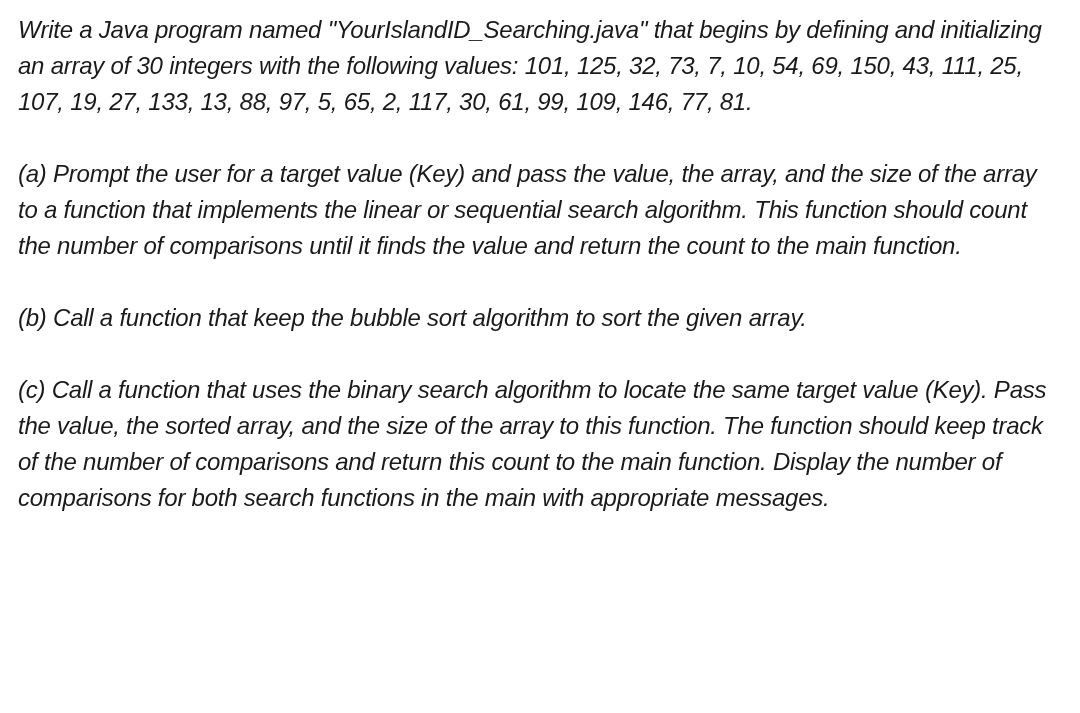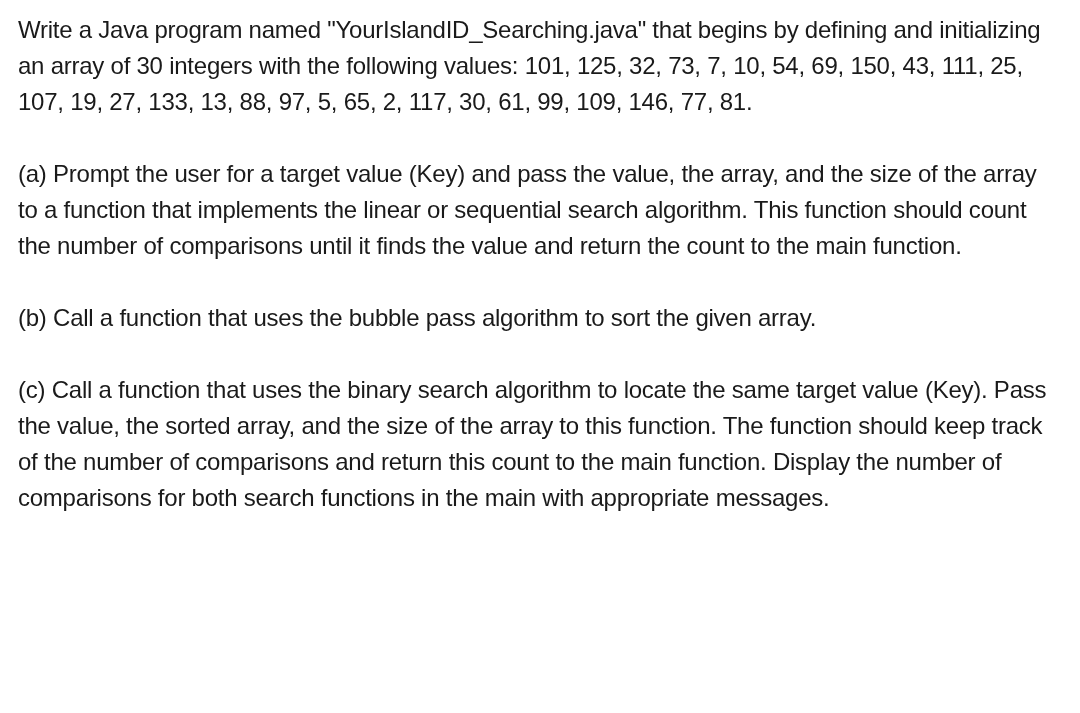--- a/index.html
+++ b/index.html
@@ -1,18 +1,19 @@
 <!DOCTYPE html>
 <html><head>
   <meta charset="utf-8">
   <style>
     * {
       margin: 0;
       padding: 0;
       box-sizing: border-box;
+      font-style: italic;
     }
     body {
       width: 1080px;
       height: 713px;
       background: #ffffff;
       font-family: -apple-system, BlinkMacSystemFont, "Segoe UI", Helvetica, Arial, sans-serif;
       color: #1a1a1a;
       padding: 12px 18px;
       font-size: 24px;
       line-height: 1.5;
@@ -25,15 +26,15 @@
       margin-bottom: 0;
     }
   </style>
 </head>
 <body>
 
 <div class="paragraph">Write a Java program named "YourIslandID_Searching.java" that begins by defining and initializing an array of 30 integers with the following values: 101, 125, 32, 73, 7, 10, 54, 69, 150, 43, 111, 25, 107, 19, 27, 133, 13, 88, 97, 5, 65, 2, 117, 30, 61, 99, 109, 146, 77, 81.</div>
 
 <div class="paragraph">(a) Prompt the user for a target value (Key) and pass the value, the array, and the size of the array to a function that implements the linear or sequential search algorithm. This function should count the number of comparisons until it finds the value and return the count to the main function.</div>
 
-<div class="paragraph">(b) Call a function that uses the bubble pass algorithm to sort the given array.</div>
+<div class="paragraph">(b) Call a function that keep the bubble sort algorithm to sort the given array.</div>
 
 <div class="paragraph">(c) Call a function that uses the binary search algorithm to locate the same target value (Key). Pass the value, the sorted array, and the size of the array to this function. The function should keep track of the number of comparisons and return this count to the main function. Display the number of comparisons for both search functions in the main with appropriate messages.</div>
 
 </body></html>

